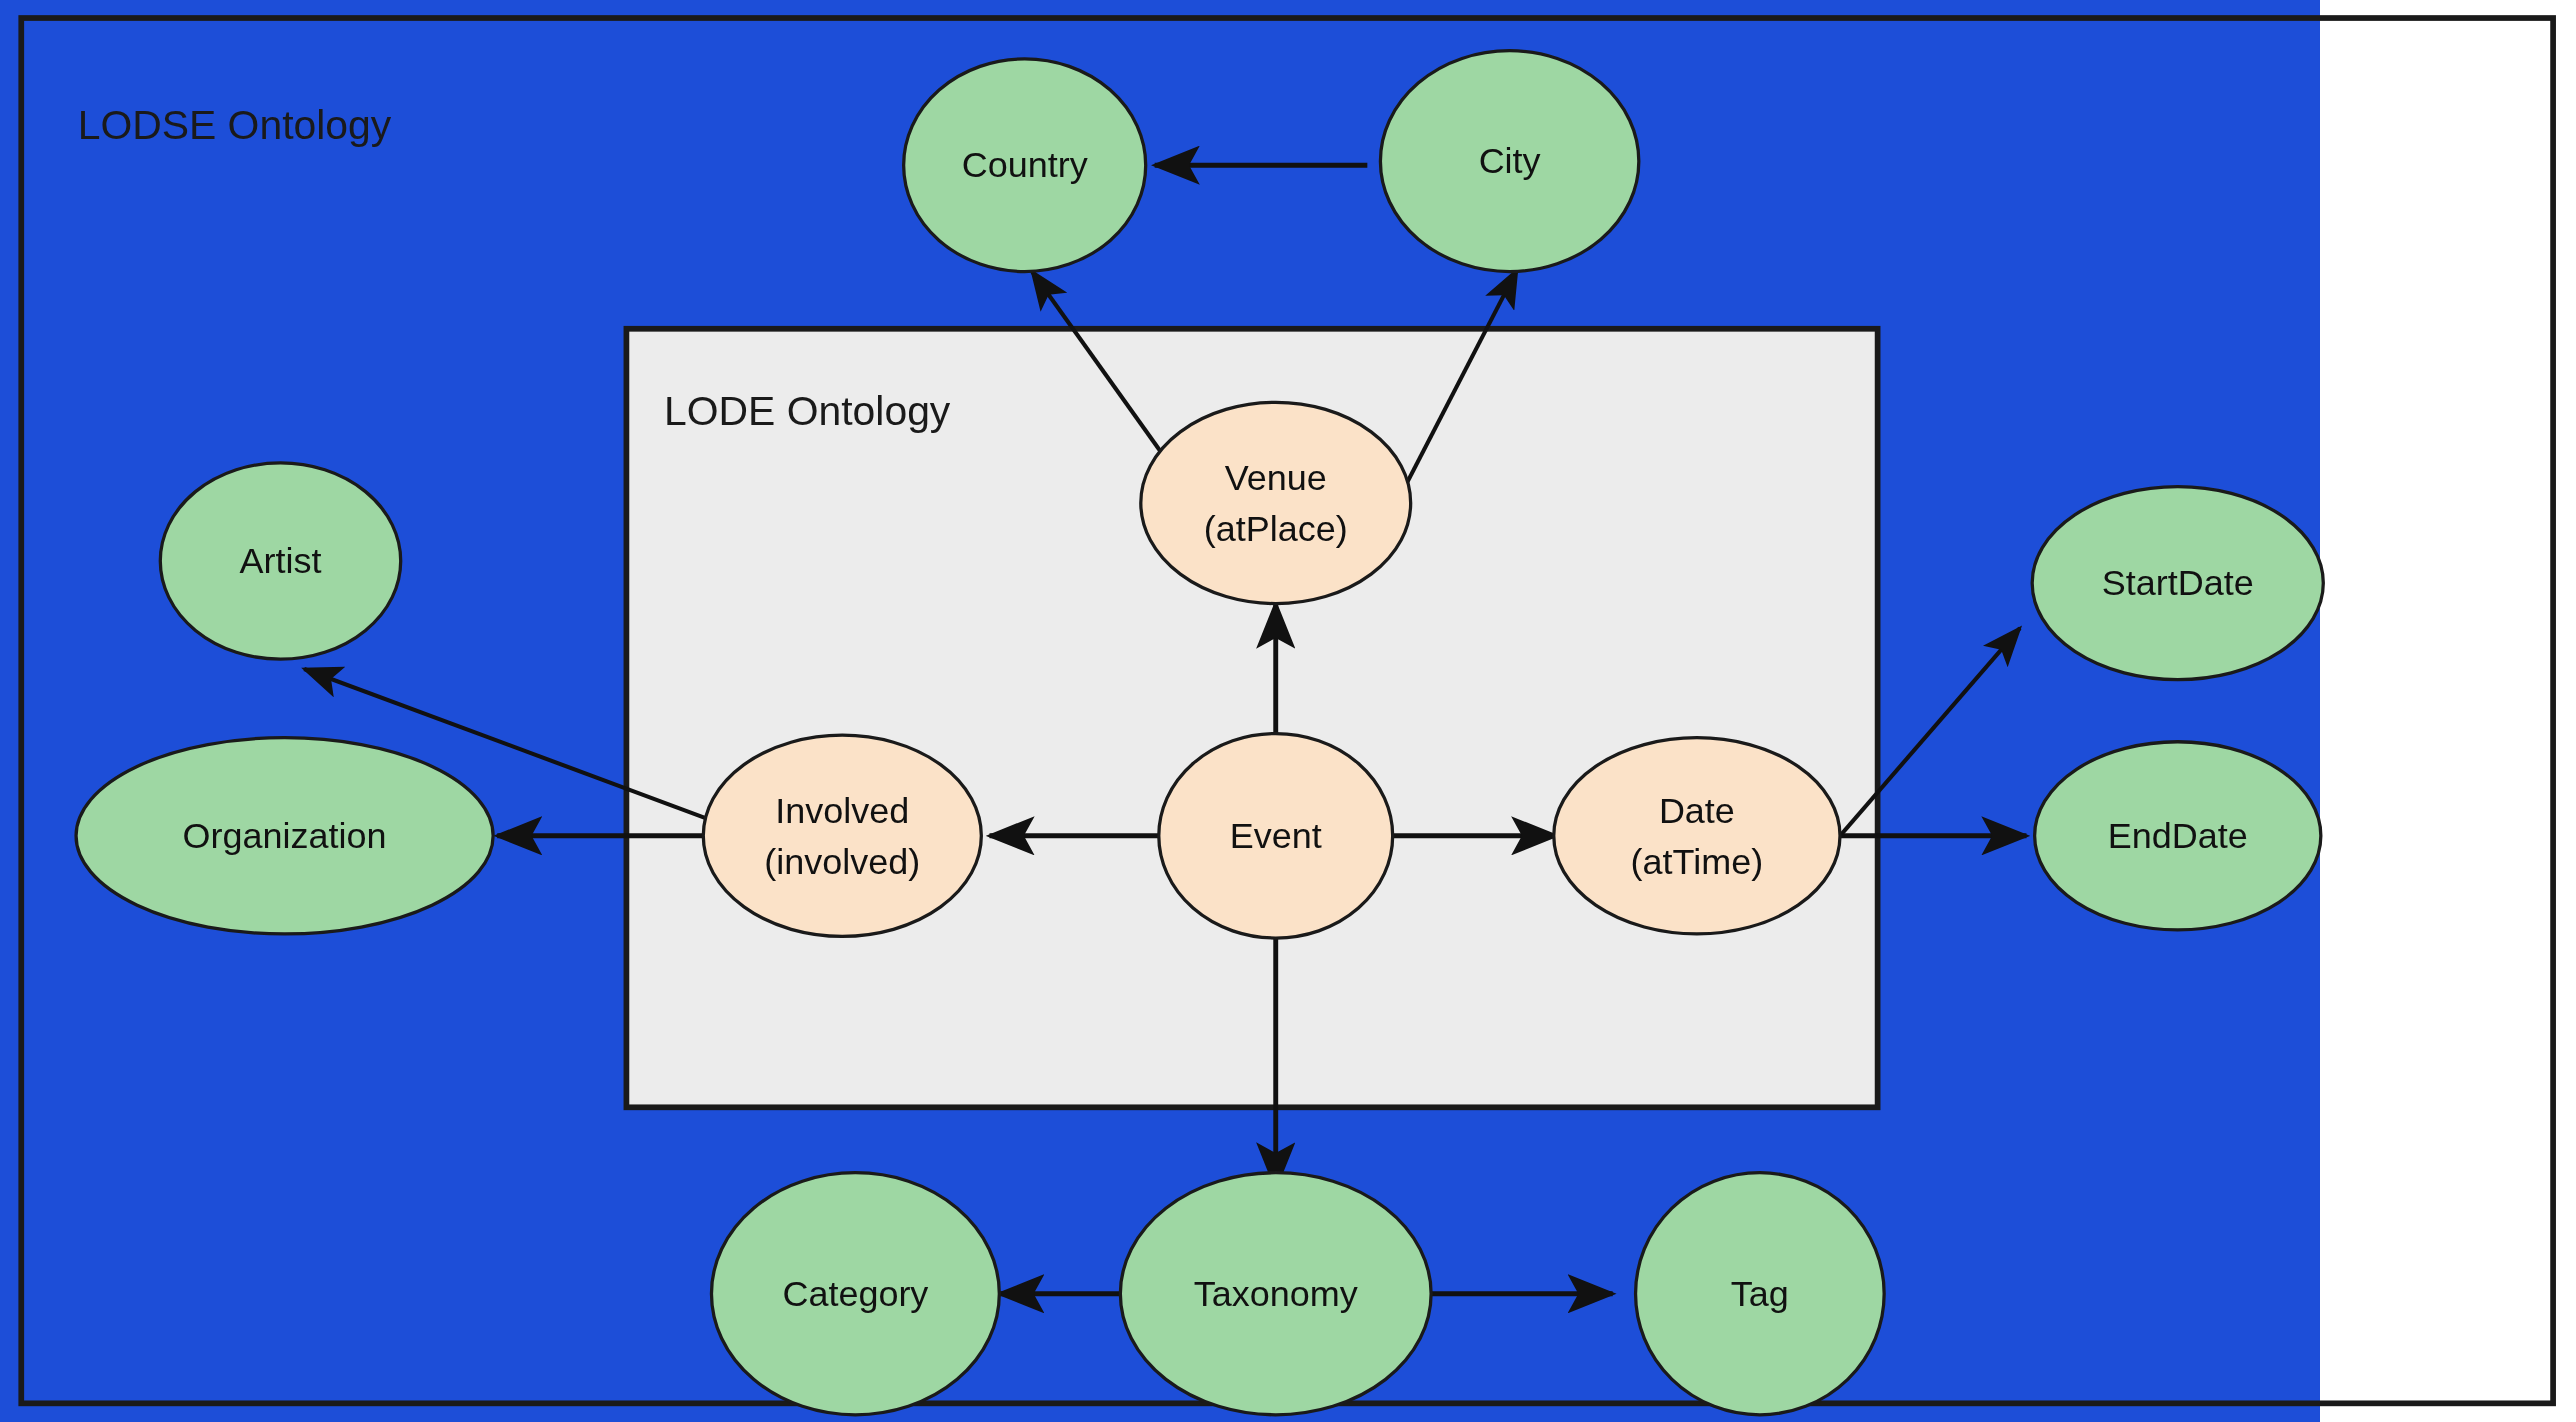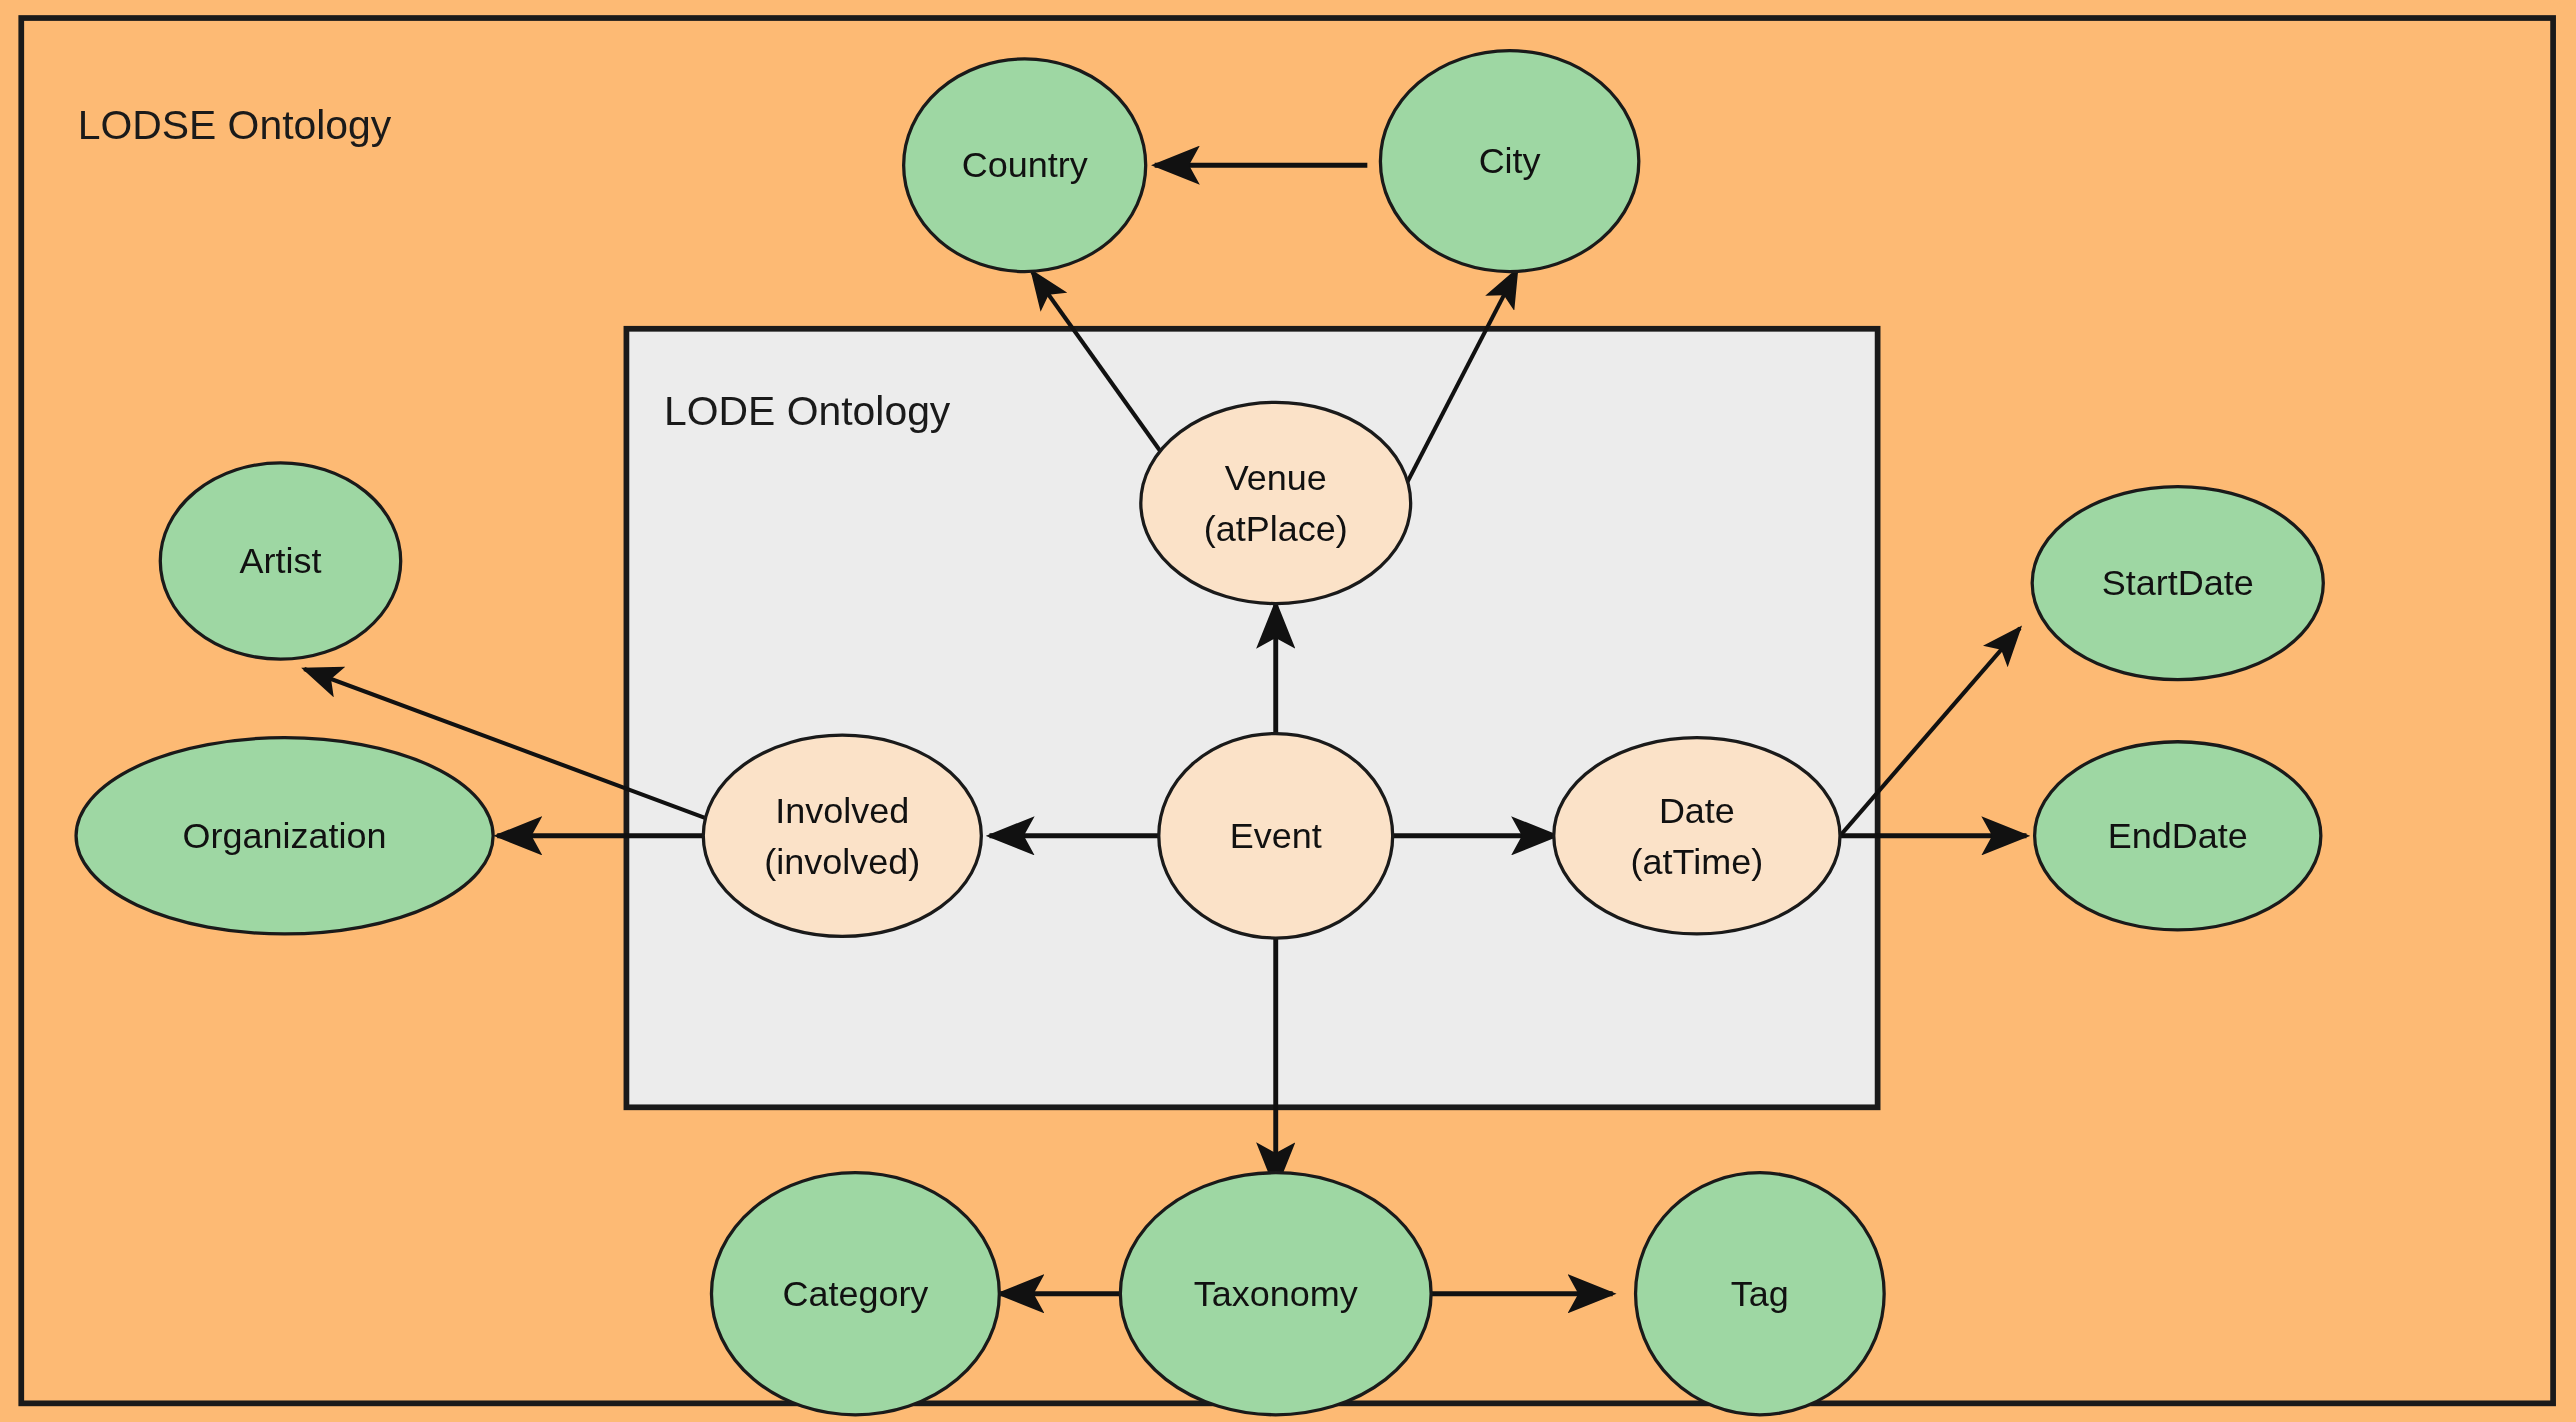--- a/index.html
+++ b/index.html
@@ -8,23 +8,23 @@
     background: #ffffff;
   }
   body {
     width: 2576px;
     height: 1423px;
     font-family: "Liberation Sans", sans-serif;
     overflow: hidden;
   }
   #diagram-root {
     position: relative;
-    width: 2576px;
+    width: 2320px;
     height: 1423px;
-    background: #fdba74;
+    background: #1d4ed8;
   }
   svg#ontology-svg {
     display: block;
     width: 2576px;
     height: 1423px;
   }
   .node-ellipse {
     stroke: #1a1a1a;
     stroke-width: 4;
   }

